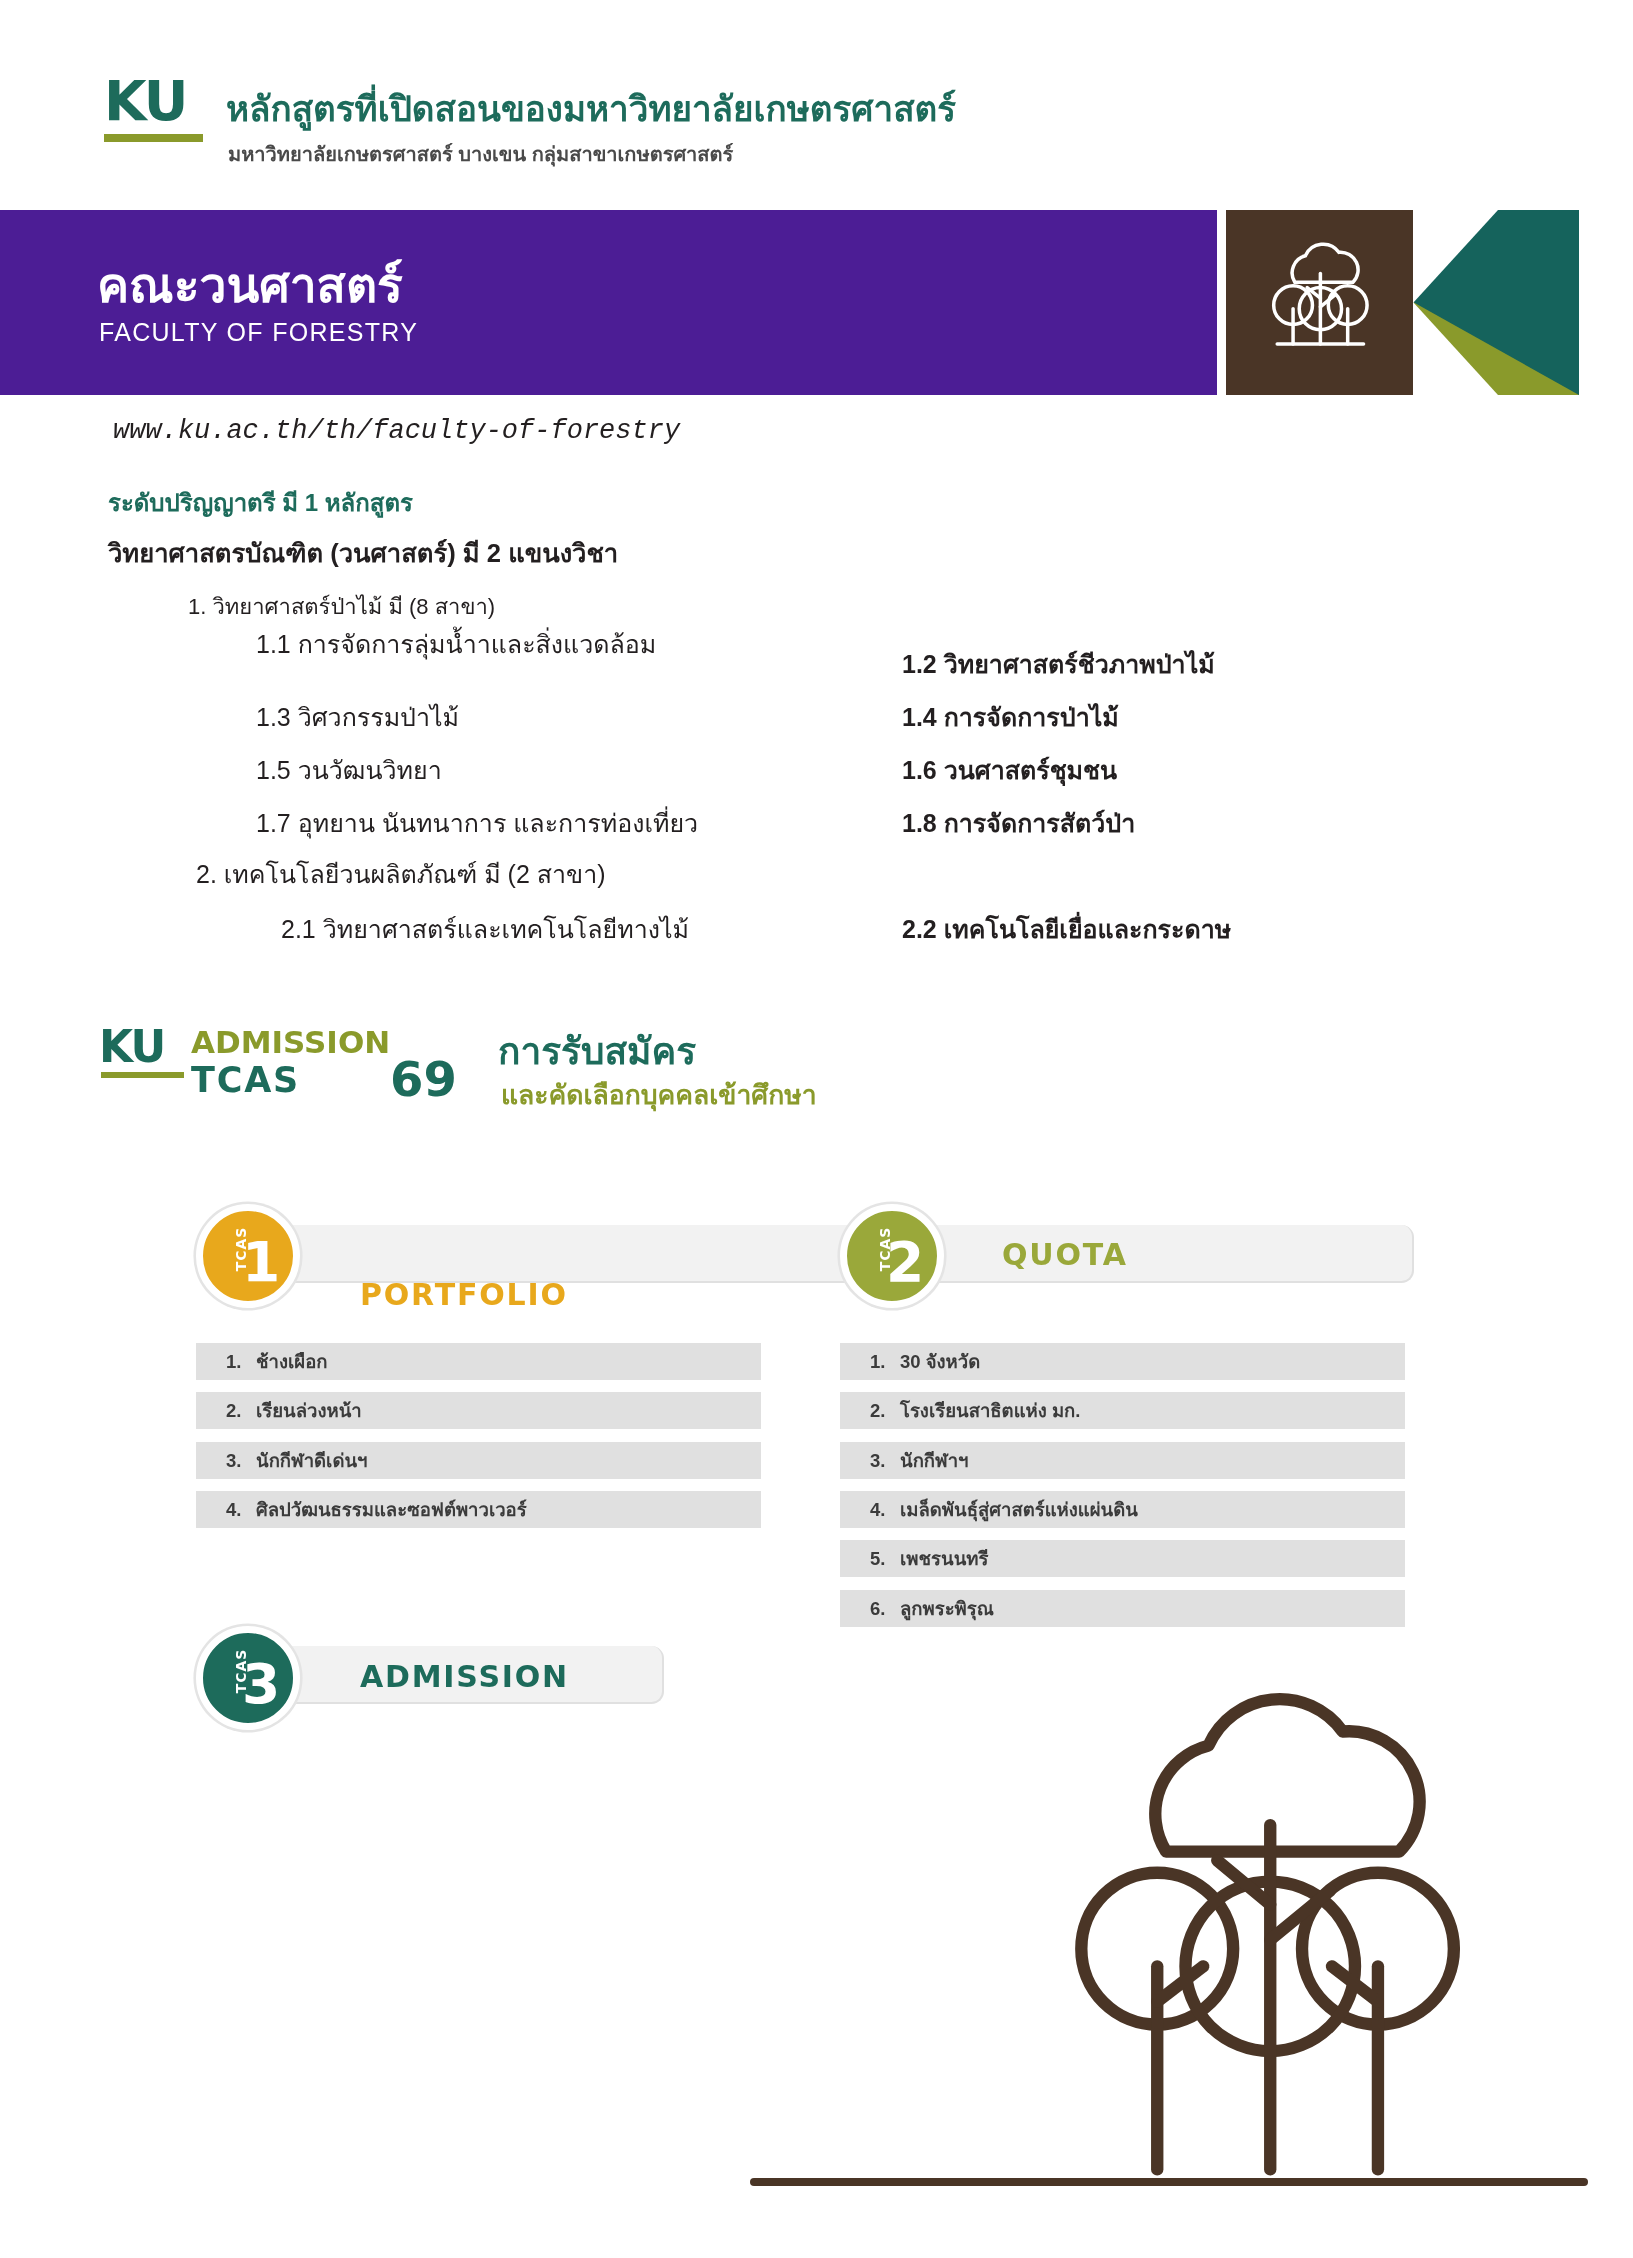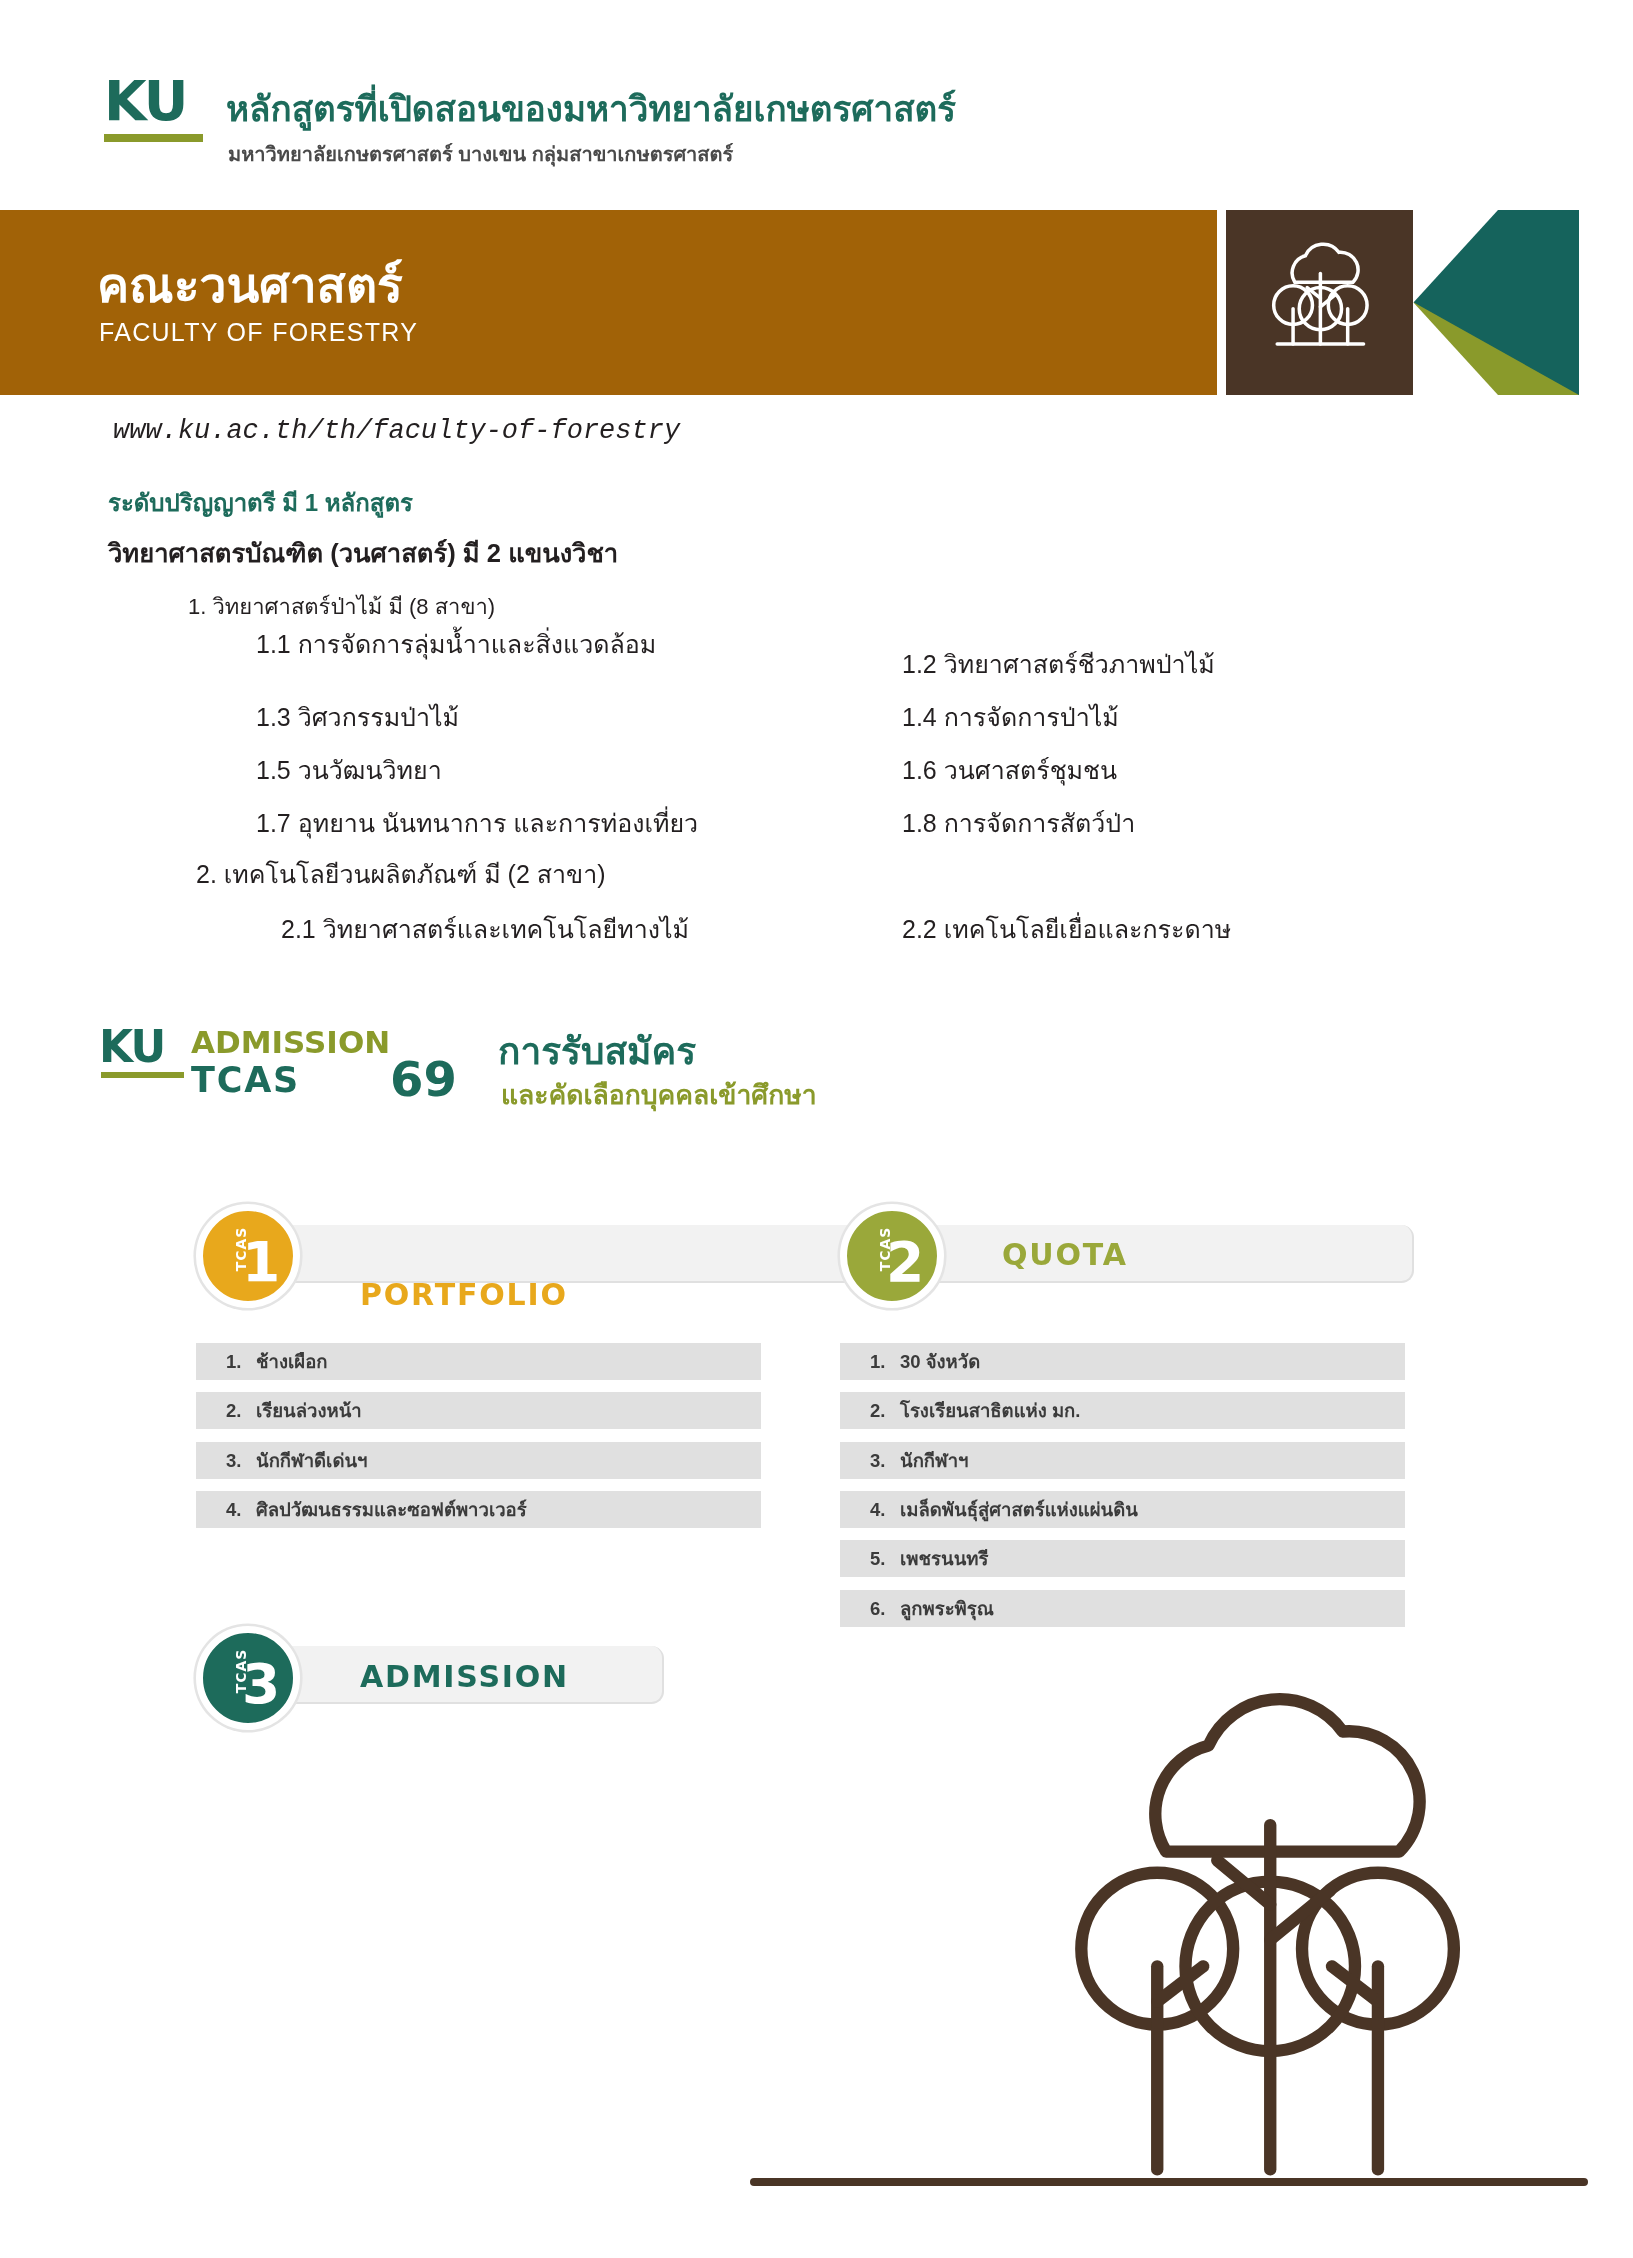--- a/index.html
+++ b/index.html
@@ -64,21 +64,21 @@
     white-space: nowrap;
   }
 
   
   .faculty-bar {
     position: absolute;
     top: 210px;
     left: 0;
     width: 1217px;
     height: 185px;
-    background: #a16207;
+    background: #4c1d95;
   }
   .faculty-name-th {
     position: absolute;
     left: 97px;
     top: 37px;
     font-size: 48px;
     font-weight: bold;
     color: #ffffff;
   }
   .faculty-name-en {
@@ -181,21 +181,21 @@
     font-size: 25px;
     color: #231f20;
   }
   .subject {
     position: absolute;
     font-size: 25px;
     color: #231f20;
     white-space: nowrap;
   }
   .col-left { left: 256px; }
-  .col-right { left: 902px; }
+  .col-right { left: 902px; font-weight: bold; }
 
   
   .tcas-header {
     position: absolute;
     top: 1023px;
     left: 99px;
     width: 794px;
     height: 97px;
   }
   .tcas-logo-ku {

